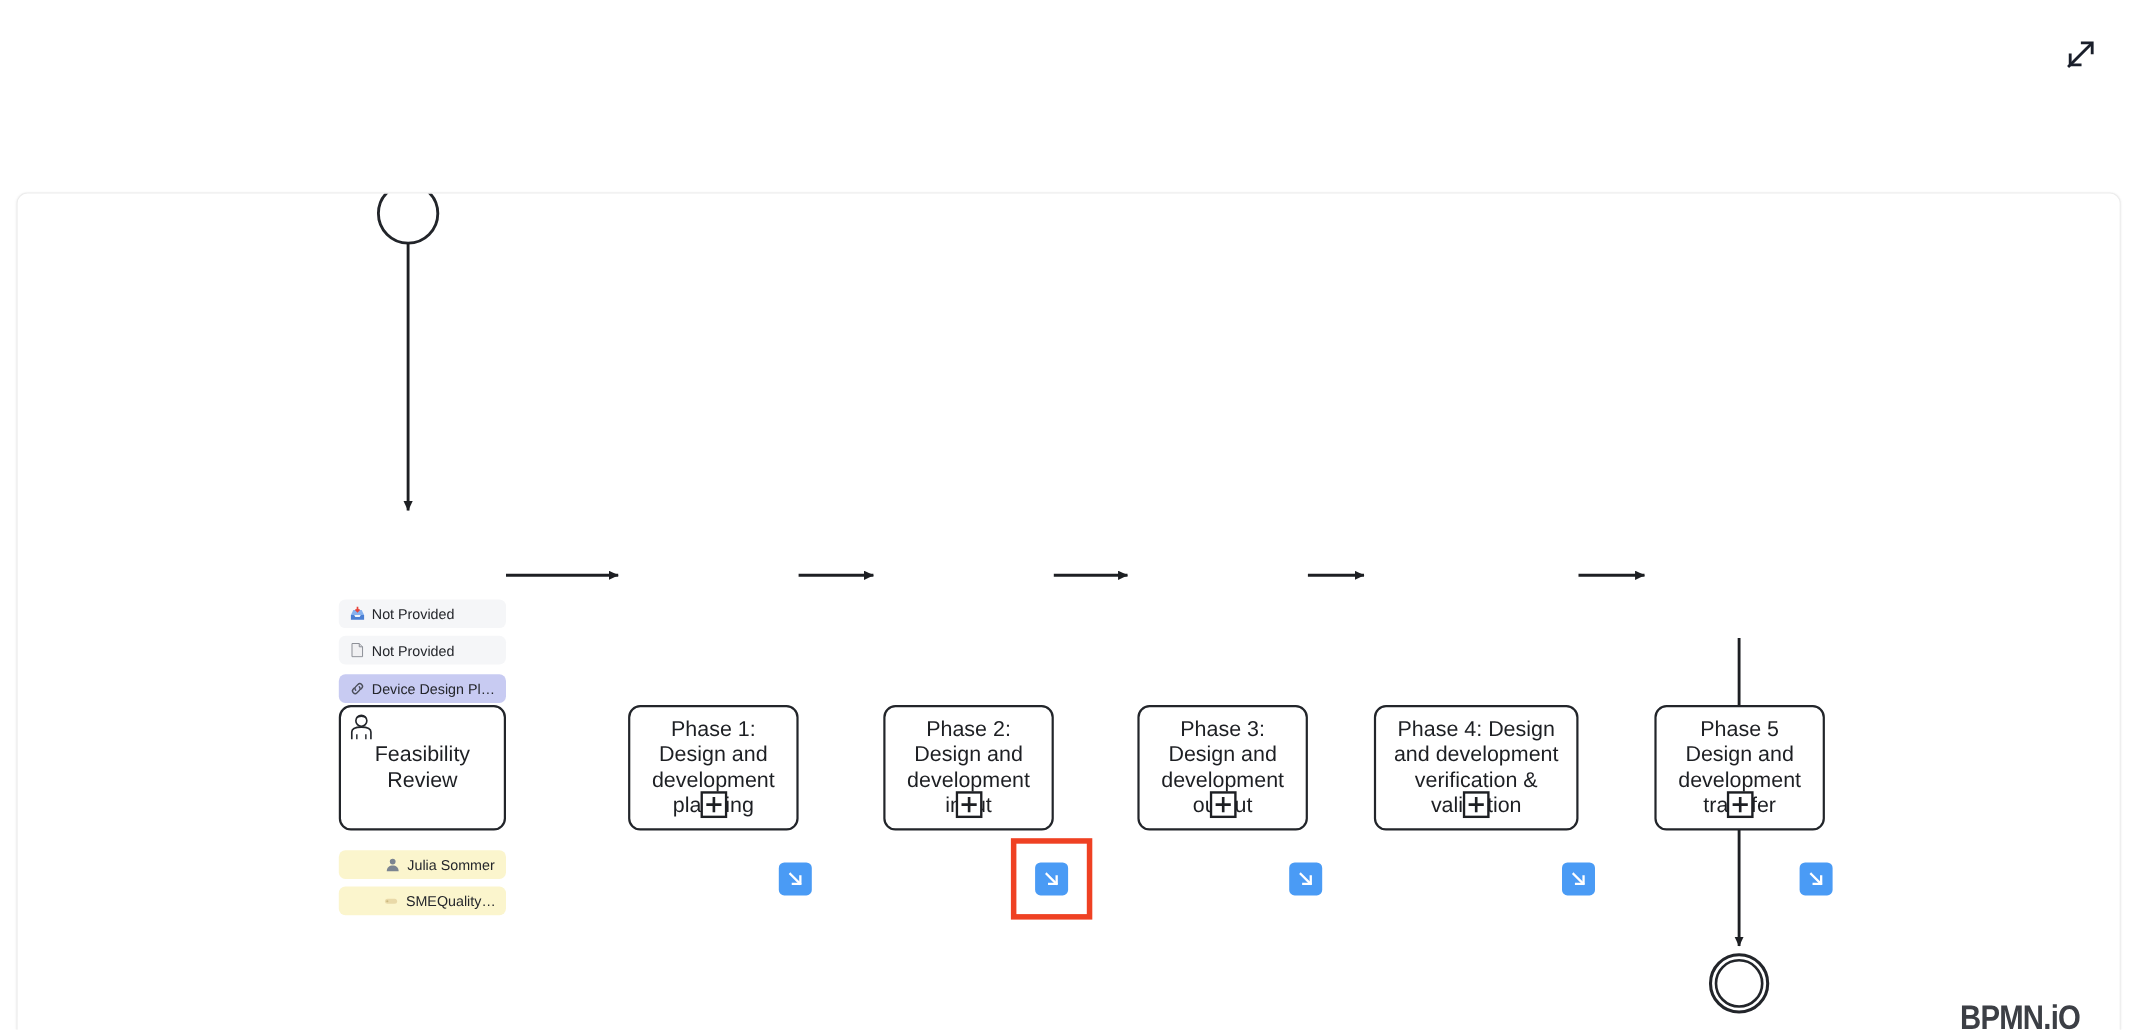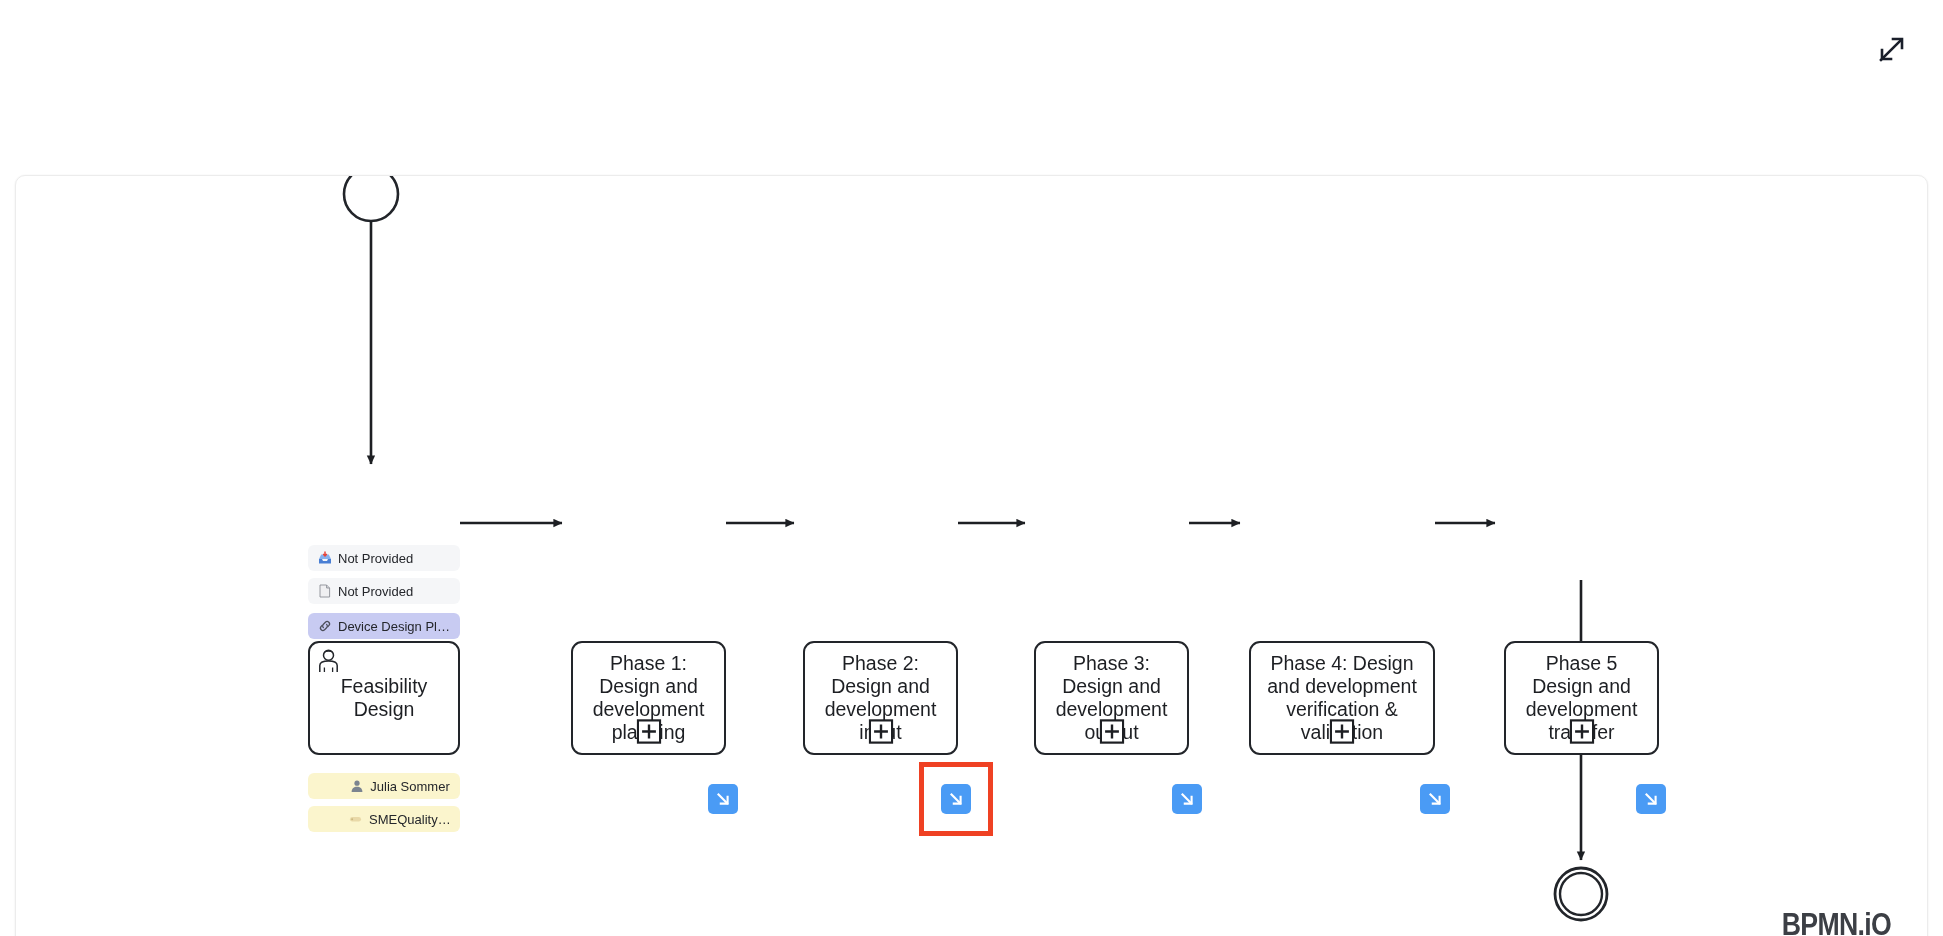--- a/index.html
+++ b/index.html
@@ -251,21 +251,21 @@
         <span class="task-type-icon">
           <svg width="26" height="26" viewBox="0 0 26 26">
             <circle cx="12.5" cy="7.2" r="5.0" fill="#ffffff" stroke="#22252a" stroke-width="1.5"></circle>
             <path d="M7.8,5.2 A5,5 0 0 1 17.2,5.2 A9,9 0 0 0 7.8,5.2 Z" fill="#22252a"></path>
             <path d="M3.8,24 L3.8,17.5 C3.8,14.6 7.6,13 12.5,13 C17.4,13 21.2,14.6 21.2,17.5 L21.2,24" fill="#ffffff" stroke="#22252a" stroke-width="1.5"></path>
             <line x1="8.4" y1="19.5" x2="8.4" y2="24" stroke="#22252a" stroke-width="1.3"></line>
             <line x1="16.6" y1="19.5" x2="16.6" y2="24" stroke="#22252a" stroke-width="1.3"></line>
           </svg>
         </span>
         <span class="task-label" style="white-space:pre-line;">Feasibility
-Design</span>
+Review</span>
       </div>
 
       <div class="bpmn-task" style="left:555px; top:465px; width:155px; height:114px;">
         <span class="task-label">Phase 1: Design and development planning</span>
         <span class="subprocess-marker">
           <svg width="25" height="25" viewBox="0 0 25 25">
             <rect x="1.4" y="1.4" width="22.2" height="22.2" fill="#ffffff" stroke="#1d1f23" stroke-width="2.2"></rect>
             <line x1="12.5" y1="5.6" x2="12.5" y2="19.4" stroke="#1d1f23" stroke-width="2.4"></line>
             <line x1="5.6" y1="12.5" x2="19.4" y2="12.5" stroke="#1d1f23" stroke-width="2.4"></line>
           </svg>

